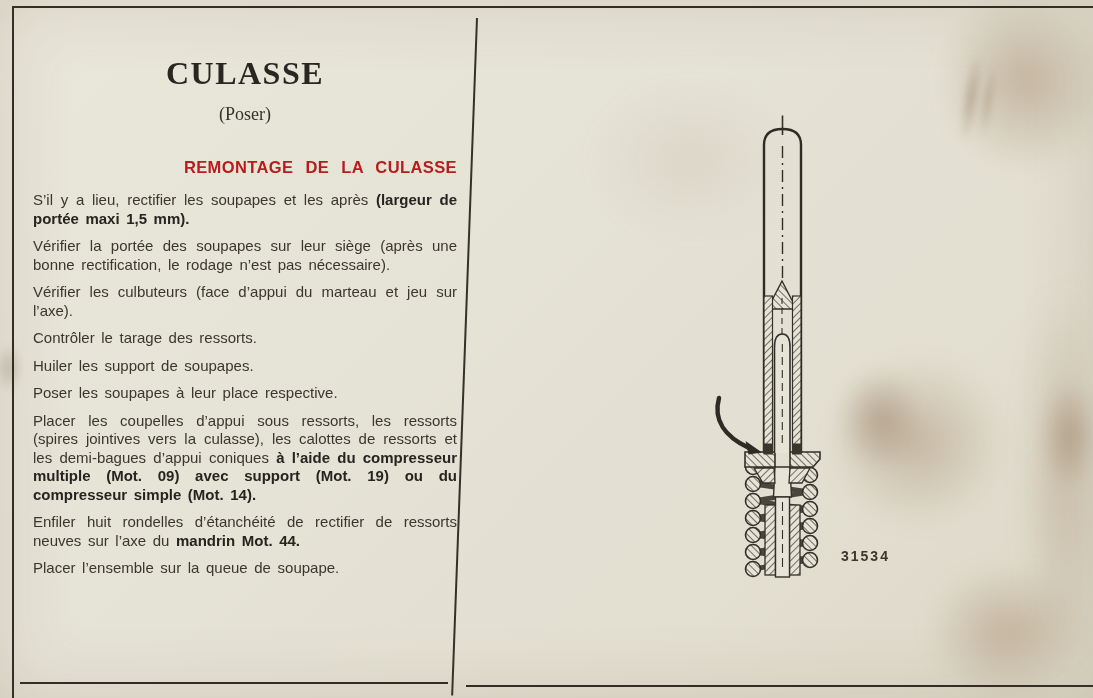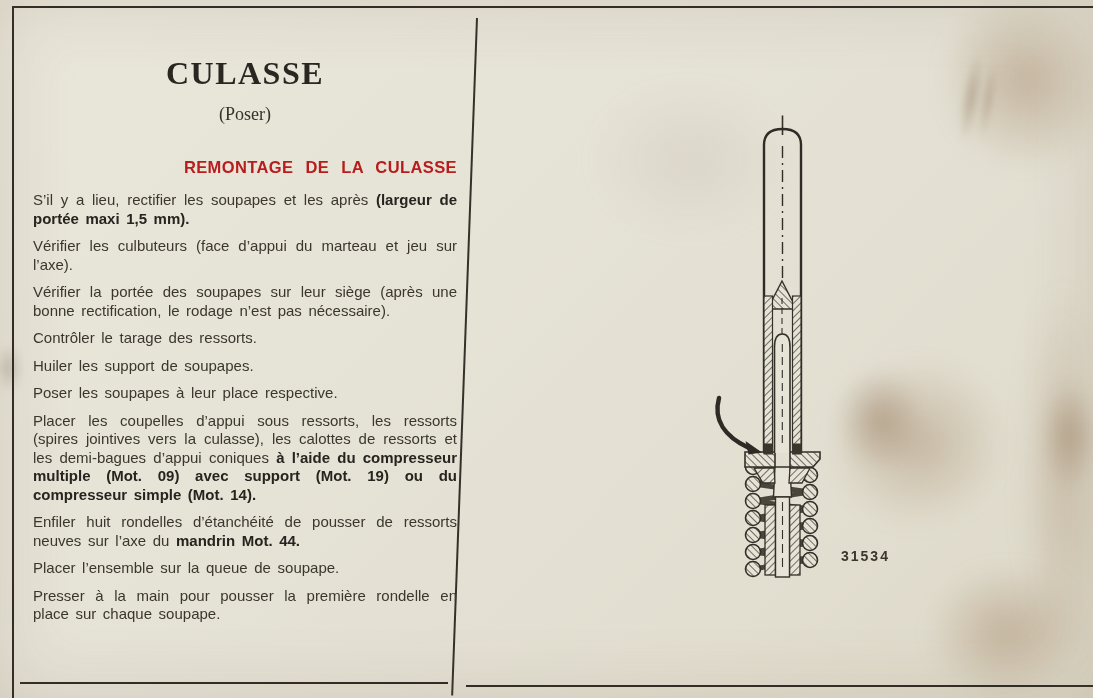--- a/index.html
+++ b/index.html
@@ -68,29 +68,28 @@
 <div class="rule divider"></div>
 <div class="rule rule-left-bottom"></div>
 <div class="rule rule-right-bottom"></div>
 
 <div class="column" style="color: rgb(59, 55, 46);">
   <h1 class="title">CULASSE</h1>
   <div class="subtitle">(Poser)</div>
   <h2 class="section">REMONTAGE  DE  LA  CULASSE</h2>
   <div class="body">
       <p><span>S’il y a lieu, rectifier les soupapes et les après </span><b>(largeur de portée maxi 1,5 mm).</b></p>
+      <p><span>Vérifier la portée des soupapes sur leur siège (après une bonne rectification, le rodage n’est pas nécessaire).</span></p>
       <p><span>Vérifier les culbuteurs (face d’appui du marteau et jeu sur l’axe).</span></p>
-      <p><span>Vérifier la portée des soupapes sur leur siège (après une bonne rectification, le rodage n’est pas nécessaire).</span></p>
       <p><span>Contrôler le tarage des ressorts.</span></p>
       <p><span>Huiler les support de soupapes.</span></p>
       <p><span>Poser les soupapes à leur place respective.</span></p>
       <p><span>Placer les coupelles d’appui sous ressorts, les ressorts (spires jointives vers la culasse), les calottes de ressorts et les demi-bagues d’appui coniques </span><b>à l’aide du compresseur multiple (Mot. 09) avec support (Mot. 19) ou du compresseur simple (Mot. 14).</b></p>
-      <p><span>Enfiler huit rondelles d’étanchéité de pousser de ressorts neuves sur l’axe du </span><b>mandrin Mot. 44.</b></p>
+      <p><span>Enfiler huit rondelles d’étanchéité de rectifier de ressorts neuves sur l’axe du </span><b>mandrin Mot. 44.</b></p>
       <p><span>Placer l’ensemble sur la queue de soupape.</span></p>
-      <p><span>Presser à la main pour pousser la première rondelle en place sur chaque soupape.</span></p>
     </div>
 </div>
 
 <svg class="fig" viewBox="0 0 1093 698" xmlns="http://www.w3.org/2000/svg">
   <defs>
     <pattern id="h1" width="5" height="5" patternUnits="userSpaceOnUse" patternTransform="rotate(45)">
       <rect width="5" height="5" fill="#e6e3d7"></rect>
       <line x1="0" y1="0" x2="0" y2="5" stroke="#4a443a" stroke-width="1.5"></line>
     </pattern>
     <pattern id="h2" width="5" height="5" patternUnits="userSpaceOnUse" patternTransform="rotate(-45)">

